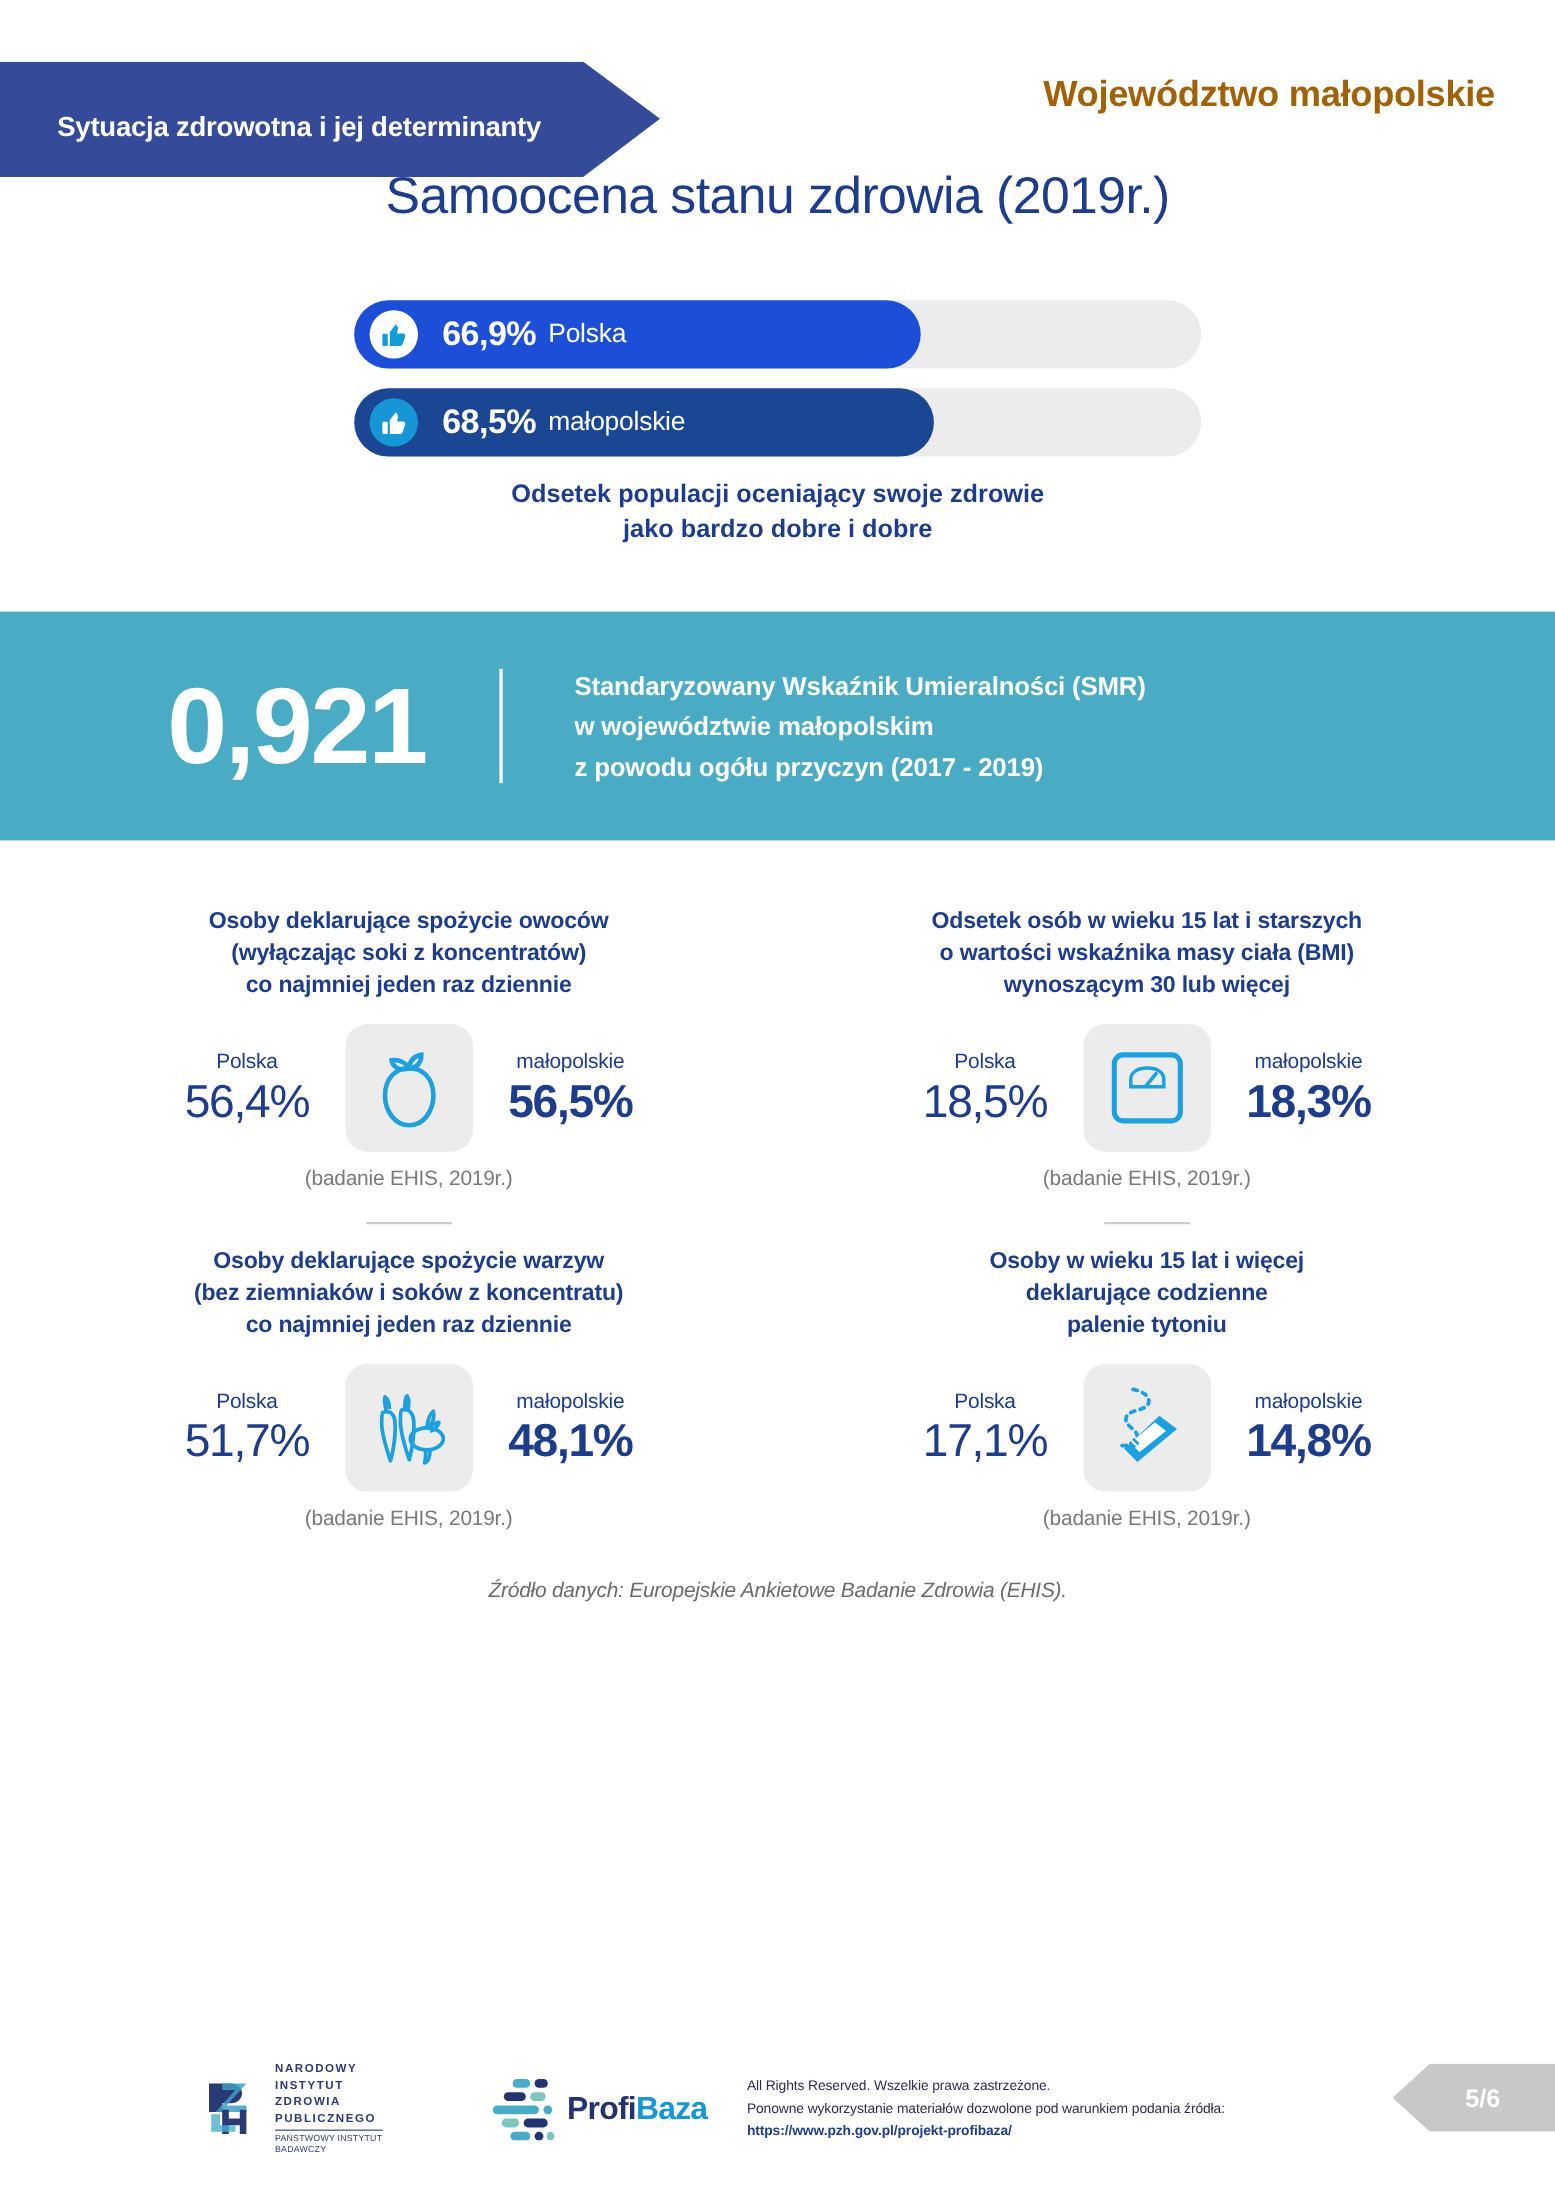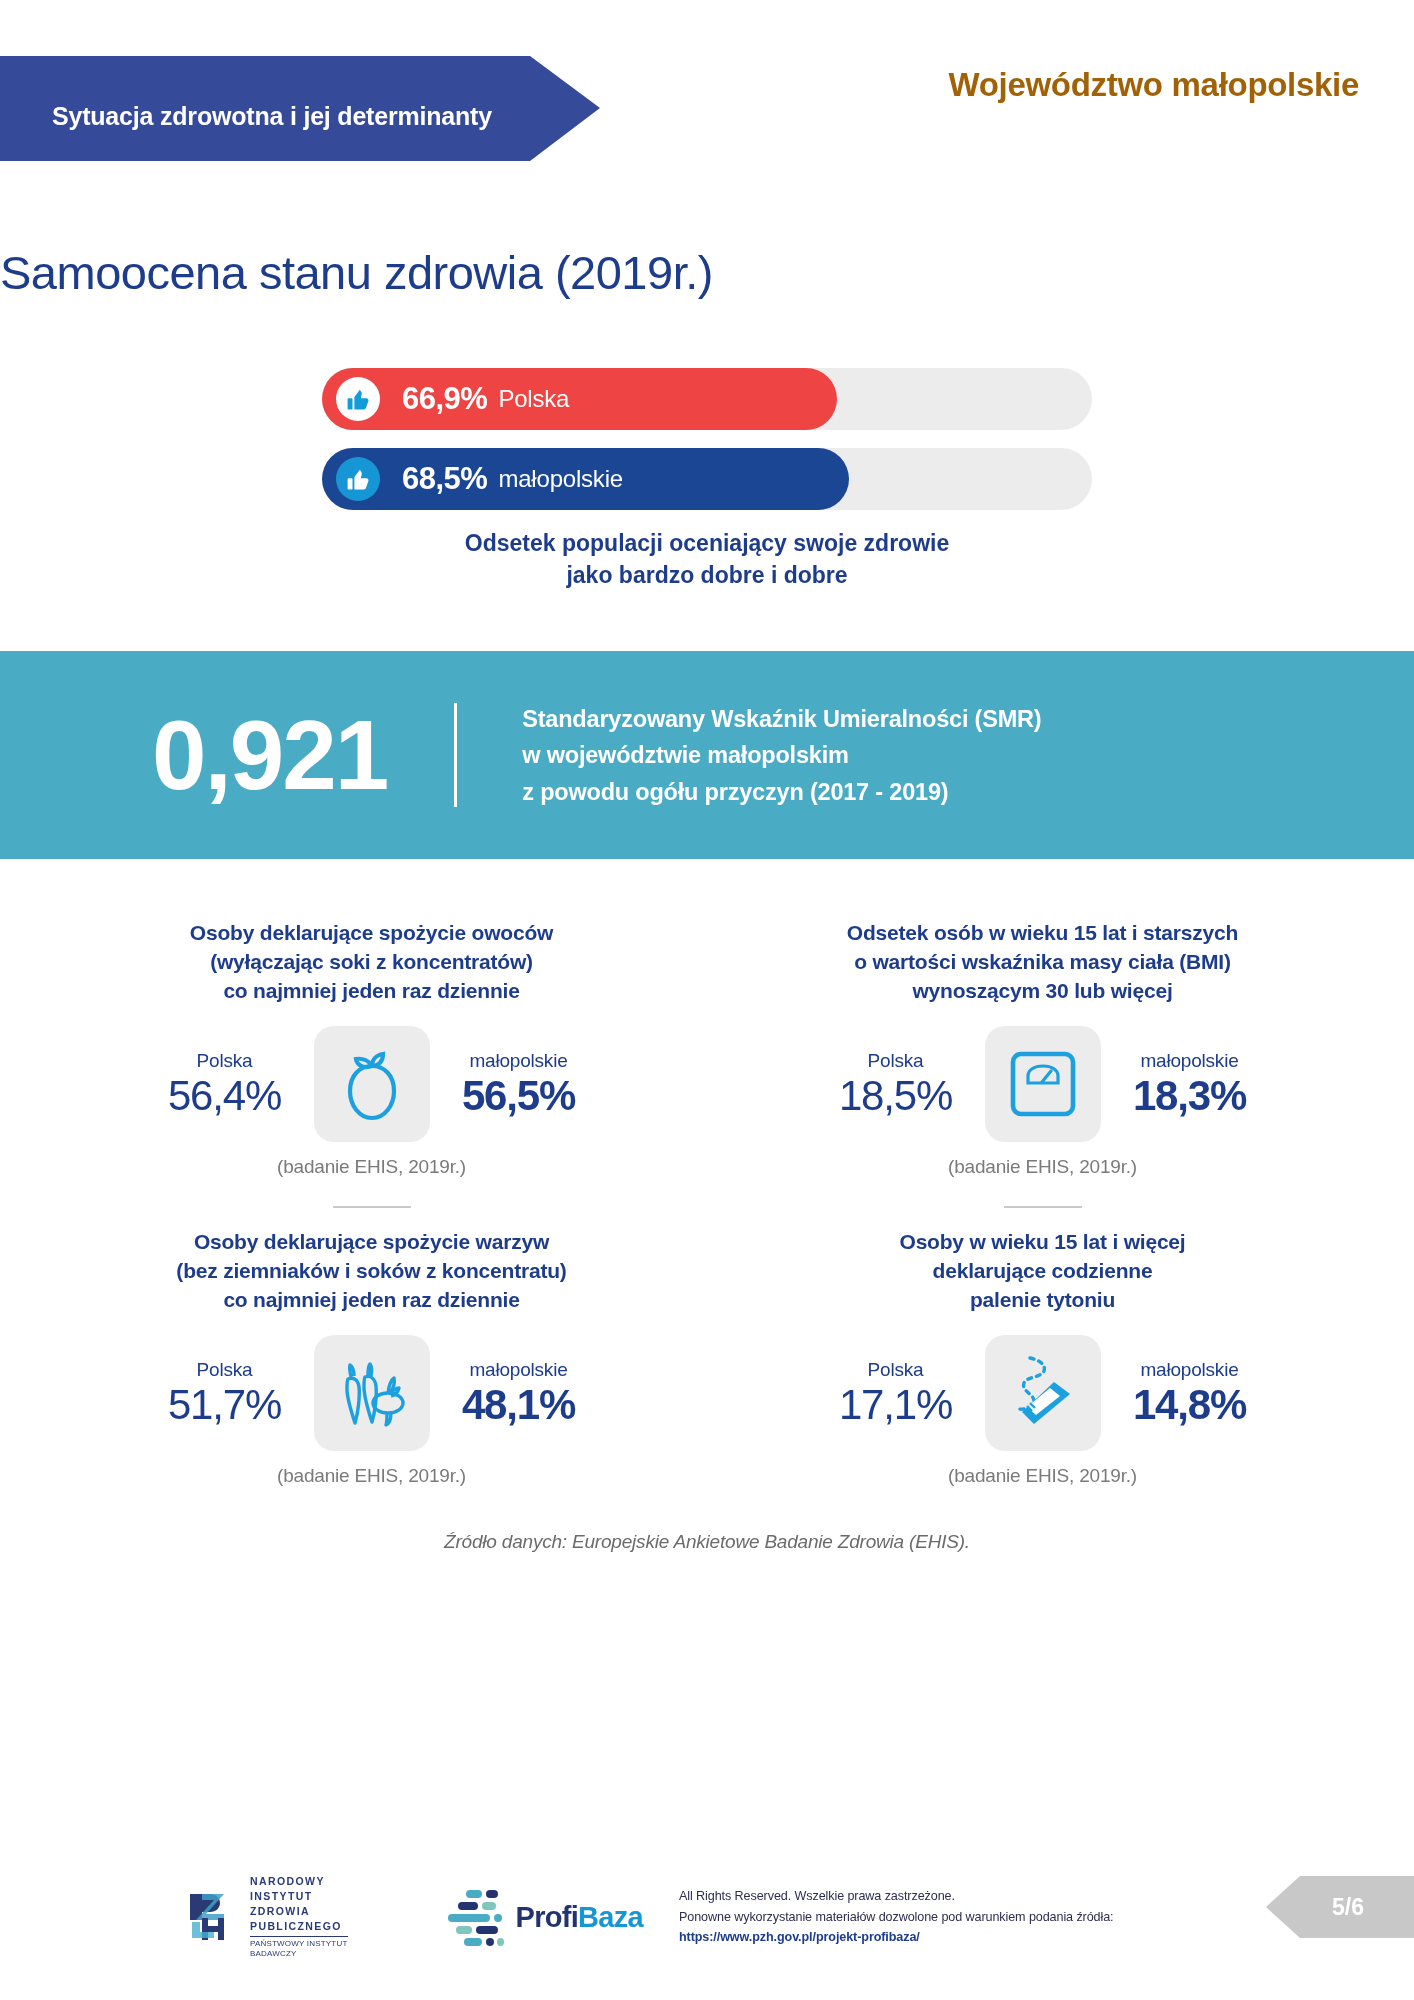--- a/index.html
+++ b/index.html
@@ -38,26 +38,25 @@
     position: absolute;
     right: 55px; top: 66px;
     font-size: 33px;
     font-weight: bold;
     color: #a16207;
     letter-spacing: -0.3px;
   }
 
   
   .main-title {
-    text-align: left;
+    text-align: center;
     font-size: 47px;
     color: #1e3c8c;
     font-weight: normal;
     letter-spacing: -0.5px;
-    margin-top: 95px;
   }
 
   
   .bars { margin-top: 68px; }
   .bar-row {
     position: relative;
     width: 770px;
     height: 62px;
     margin: 0 auto 18px auto;
   }
@@ -68,21 +67,21 @@
     border-radius: 31px;
   }
   .bar-fill {
     position: absolute; left: 0; top: 0;
     height: 100%;
     border-radius: 31px;
     display: flex;
     align-items: center;
     padding-left: 14px;
   }
-  .bar-fill.polska  { background: #ef4444; }
+  .bar-fill.polska  { background: #1d4ed8; }
   .bar-fill.region  { background: #1b4693; }
   .thumb-circle {
     width: 44px; height: 44px;
     border-radius: 50%;
     display: flex; align-items: center; justify-content: center;
     flex: none;
   }
   .thumb-circle.on-light { background: #ffffff; }
   .thumb-circle.on-dark  { background: #1796d6; }
   .bar-value {

